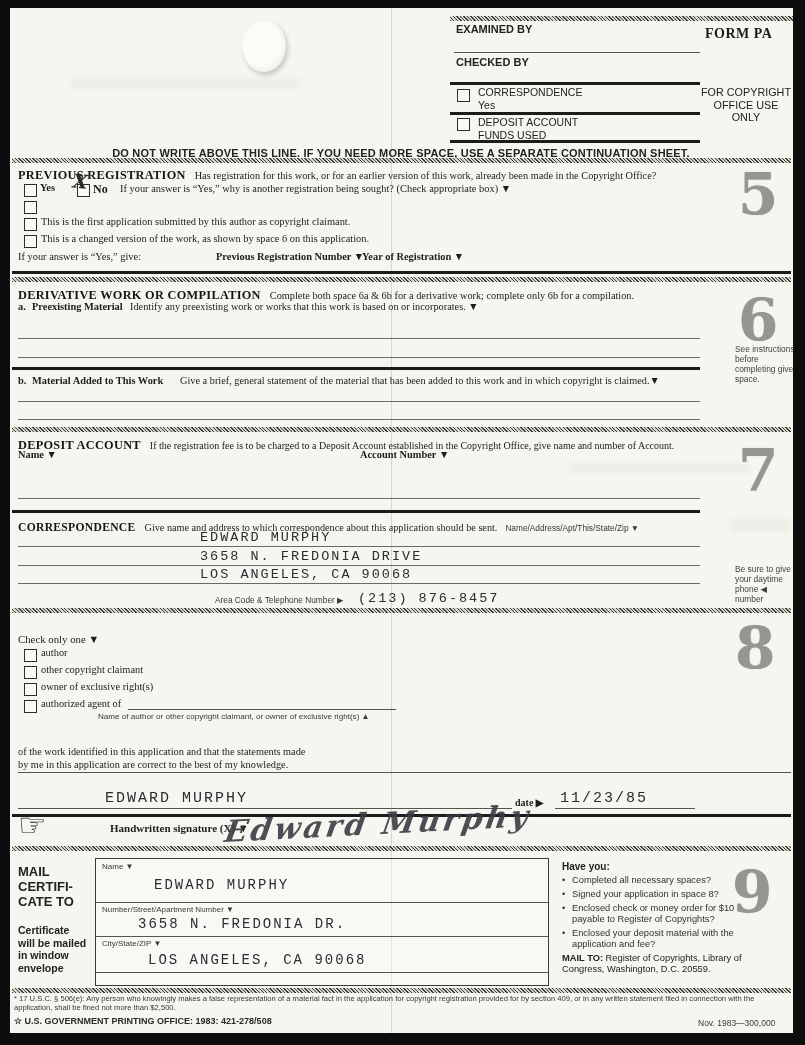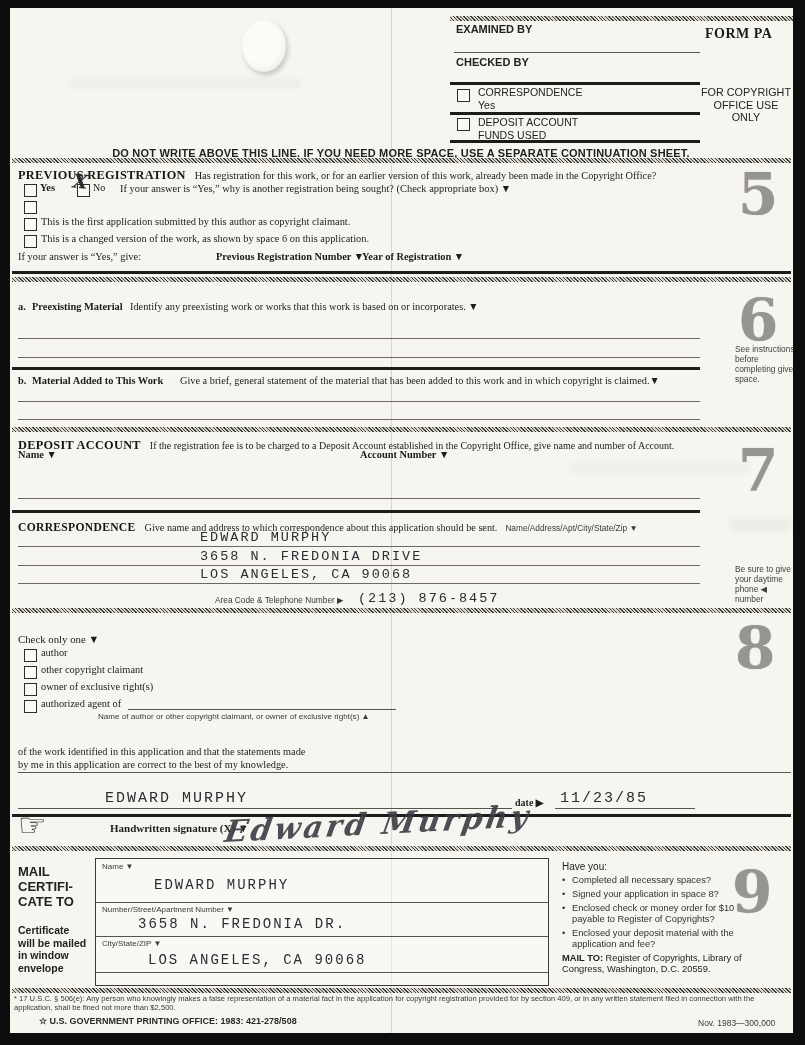--- a/index.html
+++ b/index.html
@@ -62,36 +62,39 @@
     <div class="abs hatch" style="left:2px;top:150px;width:779px;"></div>
 
     <div class="abs bignum" style="left:728px;top:152px;">5</div>
     <div class="abs serif nowrap" style="left:8px;top:157px;">
       <span class="sec-title">PREVIOUS REGISTRATION</span><span class="sec-intro">Has registration for this work, or for an earlier version of this work, already been made in the Copyright Office?</span>
     </div>
     <div class="abs cb" style="left:14px;top:176px;"></div>
     <div class="abs serif nowrap" style="left:30px;top:174px;font-size:10.4px;font-weight:bold;">Yes</div>
     <div class="abs cb" style="left:67px;top:176px;"></div>
     <div class="abs xmark" style="left:63px;top:162px;">X</div>
-    <div class="abs serif nowrap" style="left:83px;top:174px;font-size:10px;font-weight:normal;">No</div>
+    <div class="abs serif nowrap" style="left:83px;top:174px;font-size:12px;font-weight:bold;">No</div>
     <div class="abs serif nowrap optline" style="left:110px;top:175px;">If your answer is “Yes,” why is another registration being sought? (Check appropriate box) ▼</div>
 
     <div class="abs cb" style="left:14px;top:193px;"></div>
     <div class="abs cb" style="left:14px;top:210px;"></div>
     <div class="abs serif nowrap optline" style="left:31px;top:208px;">This is the first application submitted by this author as copyright claimant.</div>
     <div class="abs cb" style="left:14px;top:227px;"></div>
     <div class="abs serif nowrap optline" style="left:31px;top:225px;">This is a changed version of the work, as shown by space 6 on this application.</div>
 
     <div class="abs serif nowrap" style="left:8px;top:243px;font-size:10.4px;">If your answer is “Yes,” give:</div>
     <div class="abs serif nowrap" style="left:178px;top:243px;font-size:10.4px;font-weight:bold;margin-left:28px;">Previous Registration Number ▼</div>
     <div class="abs serif nowrap" style="left:352px;top:243px;font-size:10.4px;font-weight:bold;">Year of Registration ▼</div>
     <div class="abs hr2" style="left:2px;top:263px;width:779px;"></div>
     <div class="abs hatch" style="left:2px;top:269px;width:779px;"></div>
 
     <div class="abs bignum" style="left:728px;top:278px;">6</div>
+    <div class="abs serif nowrap" style="left:8px;top:277px;">
+      <span class="sec-title">DERIVATIVE WORK OR COMPILATION</span><span class="sec-intro">Complete both space 6a &amp; 6b for a derivative work; complete only 6b for a compilation.</span>
+    </div>
     <div class="abs serif nowrap" style="left:8px;top:293px;font-size:10.4px;font-weight:bold;">a.</div>
     <div class="abs serif nowrap" style="left:22px;top:293px;font-size:10.4px;font-weight:bold;">Preexisting Material</div>
     <div class="abs serif nowrap" style="left:120px;top:293px;font-size:10.3px;text-align:right;">Identify any preexisting work or works that this work is based on or incorporates. ▼</div>
     <div class="abs hrw" style="left:8px;top:330px;width:682px;"></div>
     <div class="abs hrw" style="left:8px;top:349px;width:682px;"></div>
     <div class="abs hr2" style="left:2px;top:359px;width:688px;"></div>
     <div class="abs sidenote" style="left:725px;top:336px;width:60px;">See instructions before completing give space.</div>
     <div class="abs serif nowrap" style="left:8px;top:367px;font-size:10.4px;font-weight:bold;">b.</div>
     <div class="abs serif nowrap" style="left:22px;top:367px;font-size:10.4px;font-weight:bold;">Material Added to This Work</div>
     <div class="abs serif nowrap" style="left:170px;top:367px;font-size:10.3px;">Give a brief, general statement of the material that has been added to this work and in which copyright is claimed.▼</div>
@@ -102,21 +105,21 @@
     <div class="abs bignum" style="left:728px;top:428px;">7</div>
     <div class="abs serif nowrap" style="left:8px;top:427px;">
       <span class="sec-title">DEPOSIT ACCOUNT</span><span class="sec-intro" style="font-size:10px;text-align:right;">If the registration fee is to be charged to a Deposit Account established in the Copyright Office, give name and number of Account.</span>
     </div>
     <div class="abs serif nowrap" style="left:8px;top:441px;font-size:10.4px;font-weight:bold;">Name ▼</div>
     <div class="abs serif nowrap" style="left:350px;top:441px;font-size:10.4px;font-weight:bold;">Account Number ▼</div>
     <div class="abs hrw" style="left:8px;top:490px;width:682px;"></div>
     <div class="abs hr2" style="left:2px;top:502px;width:688px;"></div>
 
     <div class="abs serif nowrap" style="left:8px;top:509px;">
-      <span class="sec-title" style="font-size:11.6px;">CORRESPONDENCE</span><span class="sec-intro" style="font-size:10.2px;">Give name and address to which correspondence about this application should be sent.</span><span class="small-sans" style="margin-left:8px;">Name/Address/Apt/City/State/Zip ▼</span>
+      <span class="sec-title" style="font-size:11.6px;">CORRESPONDENCE</span><span class="sec-intro" style="font-size:10.2px;">Give name and address to which correspondence about this application should be sent.</span><span class="small-sans" style="margin-left:8px;">Name/Address/Apt/This/State/Zip ▼</span>
     </div>
     <div class="abs mono typed nowrap" style="left:190px;top:522px;">EDWARD MURPHY</div>
     <div class="abs hrw" style="left:8px;top:538px;width:682px;"></div>
     <div class="abs mono typed nowrap" style="left:190px;top:541px;">3658 N. FREDONIA DRIVE</div>
     <div class="abs hrw" style="left:8px;top:557px;width:682px;"></div>
     <div class="abs mono typed nowrap" style="left:190px;top:559px;">LOS ANGELES, CA 90068</div>
     <div class="abs hrw" style="left:8px;top:575px;width:682px;"></div>
     <div class="abs small-sans nowrap" style="left:205px;top:587px;">Area Code &amp; Telephone Number ▶</div>
     <div class="abs mono typed nowrap" style="left:348px;top:583px;">(213) 876-8457</div>
     <div class="abs sidenote" style="left:725px;top:556px;width:62px;">Be sure to give your daytime phone ◀ number</div>
@@ -164,30 +167,30 @@
       <div class="abs hr1" style="left:0;top:43px;width:452px;"></div>
       <div class="abs small-sans nowrap" style="left:6px;top:46px;font-size:8px;">Number/Street/Apartment Number ▼</div>
       <div class="abs mono nowrap" style="left:42px;top:57px;font-size:14px;">3658 N. FREDONIA DR.</div>
       <div class="abs hr1" style="left:0;top:77px;width:452px;"></div>
       <div class="abs small-sans nowrap" style="left:6px;top:80px;font-size:8px;">City/State/ZIP ▼</div>
       <div class="abs mono nowrap" style="left:52px;top:93px;font-size:14px;">LOS ANGELES, CA 90068</div>
       <div class="abs hr1" style="left:0;top:113px;width:452px;"></div>
     </div>
 
     <div class="abs" style="left:552px;top:853px;width:182px;">
-      <div class="sans" style="font-size:10px;font-weight:normal;margin-bottom:3px;">Have you:</div>
+      <div class="sans" style="font-size:10px;font-weight:bold;margin-bottom:3px;">Have you:</div>
       <div class="bullet-item">Completed all necessary spaces?</div>
       <div class="bullet-item">Signed your application in space 8?</div>
       <div class="bullet-item">Enclosed check or money order for $10 payable to Register of Copyrights?</div>
       <div class="bullet-item">Enclosed your deposit material with the application and fee?</div>
       <div class="sans" style="font-size:9.3px;line-height:11px;">
         <span style="font-weight:bold;">MAIL TO:</span>
         <span>Register of Copyrights, Library of Congress, Washington, D.C. 20559.</span>
       </div>
     </div>
     <div class="abs hatch" style="left:2px;top:980px;width:779px;"></div>
 
     <div class="abs sans" style="left:4px;top:986px;width:776px;font-size:7.6px;line-height:9.3px;color:#383734;">* 17 U.S.C. § 506(e): Any person who knowingly makes a false representation of a material fact in the application for copyright registration provided for by section 409, or in any written statement filed in connection with the application, shall be fined not more than $2,500.</div>
-    <div class="abs sans nowrap" style="left:4px;top:1008px;font-size:9px;font-weight:bold;color:#2b2a28;margin-left:25px;">☆ U.S. GOVERNMENT PRINTING OFFICE: 1983: 421-278/508</div>
+    <div class="abs sans nowrap" style="left:4px;top:1008px;font-size:9px;font-weight:bold;color:#2b2a28;">☆ U.S. GOVERNMENT PRINTING OFFICE: 1983: 421-278/508</div>
     <div class="abs sans nowrap" style="left:688px;top:1010px;font-size:8.5px;color:#3a3936;">Nov. 1983—300,000</div>
 
   </div>
 </div>
 
 </body></html>

